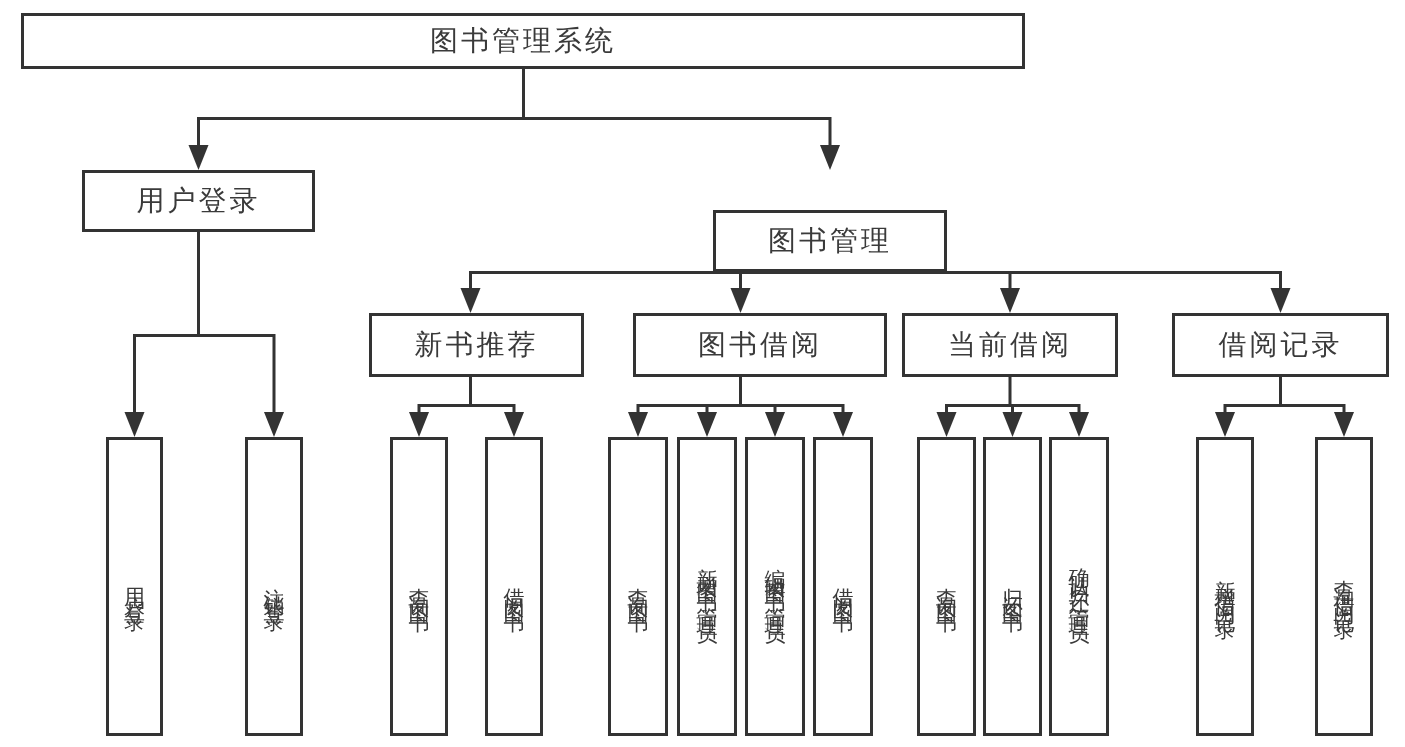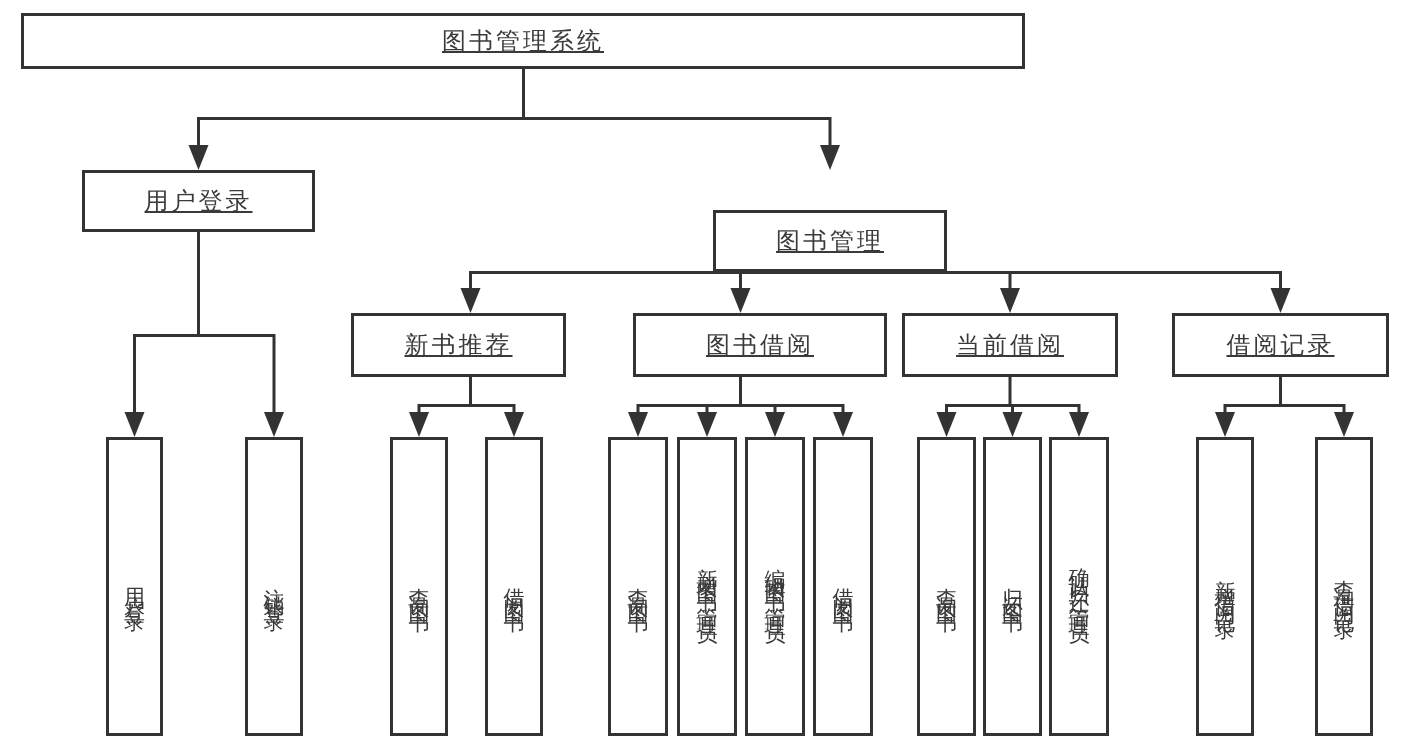--- a/index.html
+++ b/index.html
@@ -34,24 +34,23 @@
     box-sizing: border-box;
     background: var(--background);
     border: 3px solid var(--line);
     display: flex;
     align-items: center;
     justify-content: center;
     color: var(--text);
     z-index: 2;
   }
   .hlabel {
-    font-size: 24px;
+    font-size: 28px;
     letter-spacing: 3px;
     white-space: nowrap;
-    text-decoration: underline;
   }
   .leaf .vlabel {
     writing-mode: vertical-rl;
     text-orientation: mixed;
     font-size: 21px;
     letter-spacing: 8px;
     line-height: 1.15;
     white-space: nowrap;
   }
   .watermark {
@@ -124,21 +123,21 @@
     <span class="hlabel">图书管理系统</span>
   </div>
 
   <div class="node" style="left:82px; top:170px; width:233px; height:62px;">
     <span class="hlabel">用户登录</span>
   </div>
   <div class="node" style="left:713px; top:170px; width:234px; height:62px;margin-top:40px;">
     <span class="hlabel">图书管理</span>
   </div>
 
-  <div class="node" style="left:351px; top:313px; width:215px; height:64px;">
+  <div class="node" style="left:369px; top:313px; width:215px; height:64px;">
     <span class="hlabel">新书推荐</span>
   </div>
   <div class="node" style="left:633px; top:313px; width:254px; height:64px;">
     <span class="hlabel">图书借阅</span>
   </div>
   <div class="node" style="left:902px; top:313px; width:216px; height:64px;">
     <span class="hlabel">当前借阅</span>
   </div>
   <div class="node" style="left:1172px; top:313px; width:217px; height:64px;">
     <span class="hlabel">借阅记录</span>

